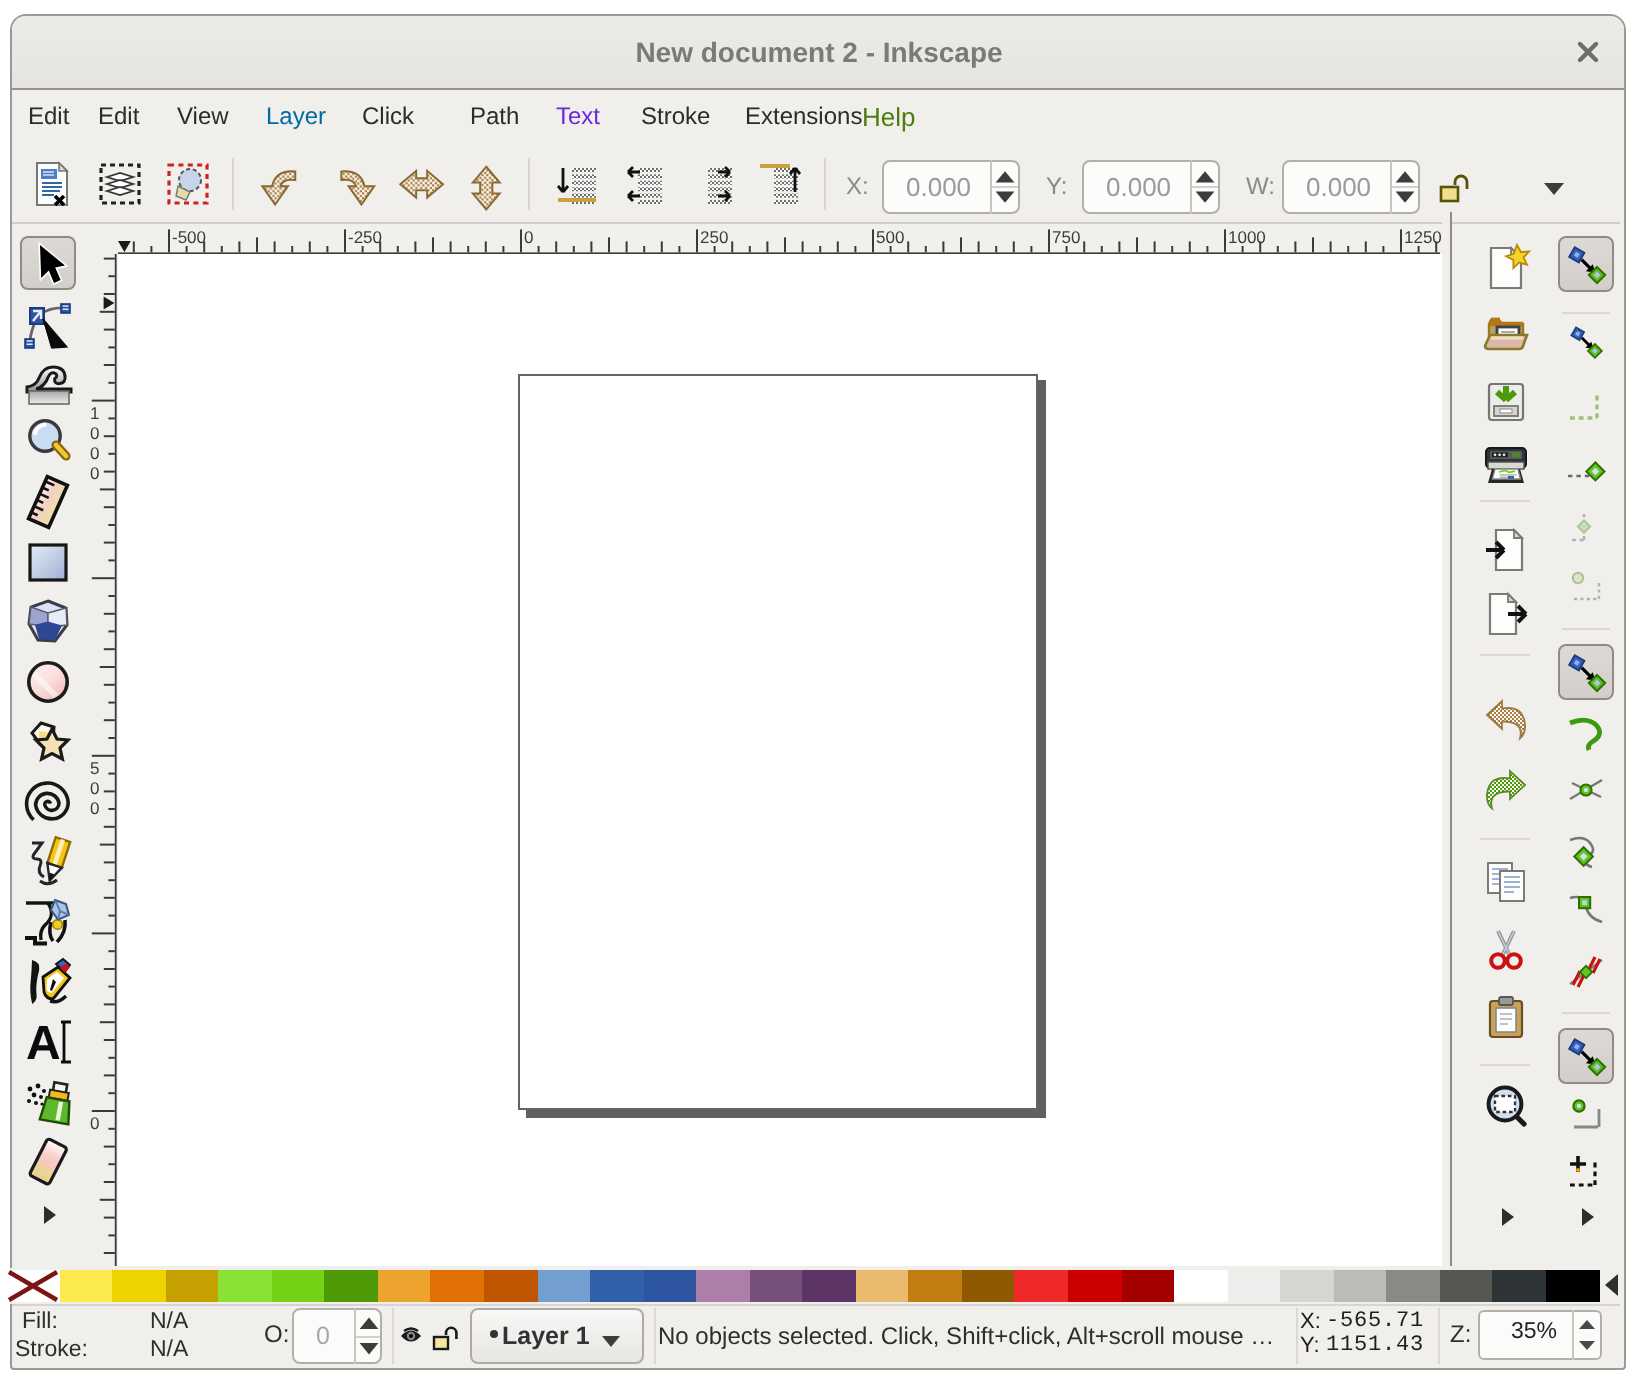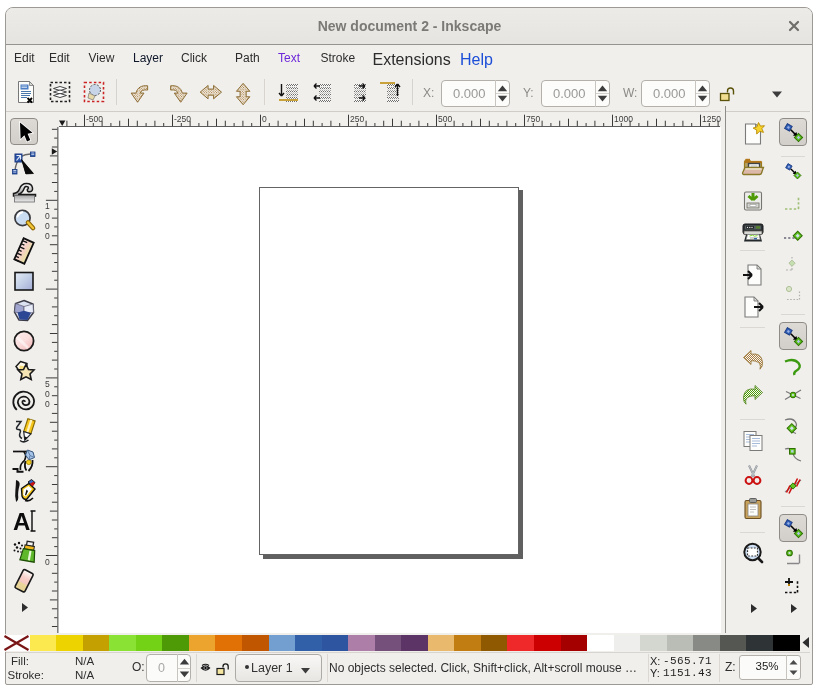--- a/index.html
+++ b/index.html
@@ -9,27 +9,27 @@
 
 <div class="a" style="left:5px;top:7px;width:806px;height:676px;background:#f0efec;border:1px solid #9d9994;border-radius:8px 8px 2px 2px;"></div>
 <div class="a" style="left:6px;top:8px;width:806px;height:36px;background:linear-gradient(#edebe8,#e6e4e1);border-radius:7px 7px 0 0;border-bottom:1px solid #96938e;"></div>
 <div class="a" style="left:0px;top:18px;width:819px;text-align:center;font-size:14px;font-weight:bold;color:#7b7a77;">New document 2 - Inkscape</div>
 <svg class="a" style="left:788px;top:20px" width="12" height="12" viewBox="0 0 12 12">
     <path d="M2 2 L10 10 M10 2 L2 10" stroke="#6f6e6b" stroke-width="2.2" stroke-linecap="round"></path>
   </svg>
 <div class="a" style="left:14px;top:51px;font-size:12px;color:#2c2c2c;">Edit</div>
 <div class="a" style="left:49px;top:51px;font-size:12px;color:#2c2c2c;">Edit</div>
 <div class="a" style="left:88.5px;top:51px;font-size:12px;color:#2c2c2c;">View</div>
-<div class="a" style="left:133px;top:51px;font-size:12px;color:#0f172a;">Layer</div>
+<div class="a" style="left:133px;top:51px;font-size:12px;color:#0369a1;">Layer</div>
 <div class="a" style="left:181px;top:51px;font-size:12px;color:#2c2c2c;">Click</div>
 <div class="a" style="left:235px;top:51px;font-size:12px;color:#2c2c2c;">Path</div>
 <div class="a" style="left:278px;top:51px;font-size:12px;color:#6d28d9;">Text</div>
 <div class="a" style="left:320.5px;top:51px;font-size:12px;color:#2c2c2c;">Stroke</div>
-<div class="a" style="left:372.5px;top:51px;font-size:16px;color:#2c2c2c;">Extensions</div>
-<div class="a" style="left:460px;top:51px;font-size:16px;color:#1d4ed8;">Help</div>
+<div class="a" style="left:372.5px;top:51px;font-size:12px;color:#2c2c2c;">Extensions</div>
+<div class="a" style="left:431px;top:51px;font-size:13px;color:#4d7c0f;">Help</div>
 <div class="a" style="left:116px;top:79px;width:1px;height:26px;background:#d7d4d0;"></div>
 <div class="a" style="left:264px;top:79px;width:1px;height:26px;background:#d7d4d0;"></div>
 <div class="a" style="left:412px;top:79px;width:1px;height:26px;background:#d7d4d0;"></div>
 <div class="a" style="left:6px;top:111px;width:804px;height:1px;background:#d0cdc8;"></div>
 <svg class="a" style="left:14px;top:80px" width="24" height="24" viewBox="0 0 24 24">
     <path d="M4.5 1.5 h11 l4 4 v17 h-15 z" fill="#fdfdfc" stroke="#777" stroke-width="1"></path>
     <path d="M15.5 1.5 l4 4 h-4 z" fill="#d8d8d4" stroke="#777" stroke-width="0.8"></path>
     <rect x="6.5" y="4.5" width="8" height="5" fill="#4d7dc4"></rect>
     <path d="M7.5 6 h5.5 M7.5 7.5 h5.5" stroke="#d8e4f4" stroke-width="0.8"></path>
     <path d="M7 11.5 h10 M7 13.5 h10 M7 15.5 h9 M7 17.5 h6" stroke="#3465a4" stroke-width="0.9"></path>
@@ -773,21 +773,21 @@
     <circle cx="5.5" cy="6" r="2.1" fill="#888"></circle>
     <circle cx="5.5" cy="6" r="1" fill="#000"></circle>
     <path d="M2 3.5 q3.5-2.5 7 0" stroke="#1a1a1a" stroke-width="1.2" fill="none"></path>
   </svg>
 <svg class="a" style="left:216px;top:662px" width="13" height="13" viewBox="0 0 13 13">
     <rect x="1" y="6.5" width="7" height="6" fill="#f4e6a0" stroke="#1a1a1a" stroke-width="1.2"></rect>
     <path d="M7 5.5 v-1 a2.6 2.6 0 0 1 5.2 0 v3" fill="none" stroke="#1a1a1a" stroke-width="1.3"></path>
   </svg>
 <div class="a" style="left:234.5px;top:653.5px;width:87px;height:28px;box-sizing:border-box;background:linear-gradient(#f8f7f5,#e8e6e3);border:1px solid #aeaba6;border-radius:4px;"></div>
 <div class="a" style="left:245px;top:664.5px;width:4px;height:4px;border-radius:50%;background:#333;"></div>
-<div class="a" style="left:251px;top:660.5px;font-size:12.5px;font-weight:normal;color:#333;">Layer 1</div>
+<div class="a" style="left:251px;top:660.5px;font-size:12.5px;font-weight:bold;color:#333;">Layer 1</div>
 <svg class="a" style="left:299px;top:666px" width="13" height="9" viewBox="0 0 13 9">
     <path d="M2 2 L11 2 L6.5 7.5 Z" fill="#3c3c3c"></path>
   </svg>
 <div class="a" style="left:329px;top:660.5px;font-size:12px;color:#2e2e2e;white-space:nowrap;">No objects selected. Click, Shift+click, Alt+scroll mouse …</div>
 <div class="a" style="left:650px;top:654.5px;font-size:11px;color:#1e1e1e;">X:</div>
 <div class="a" style="left:650px;top:666.5px;font-size:11px;color:#1e1e1e;">Y:</div>
 <div class="a" style="left:663px;top:654.5px;font-size:11px;font-family:'Liberation Mono',monospace;letter-spacing:0.4px;color:#1e1e1e;">-565.71</div>
 <div class="a" style="left:663px;top:666.5px;font-size:11px;font-family:'Liberation Mono',monospace;letter-spacing:0.4px;color:#1e1e1e;">1151.43</div>
 <div class="a" style="left:725px;top:660px;font-size:12px;color:#2e2e2e;">Z:</div>
 <div class="a" style="left:739px;top:655px;width:62px;height:25px;box-sizing:border-box;background:#fbfbfa;border:1px solid #b3b0ab;border-radius:3px;"></div>

